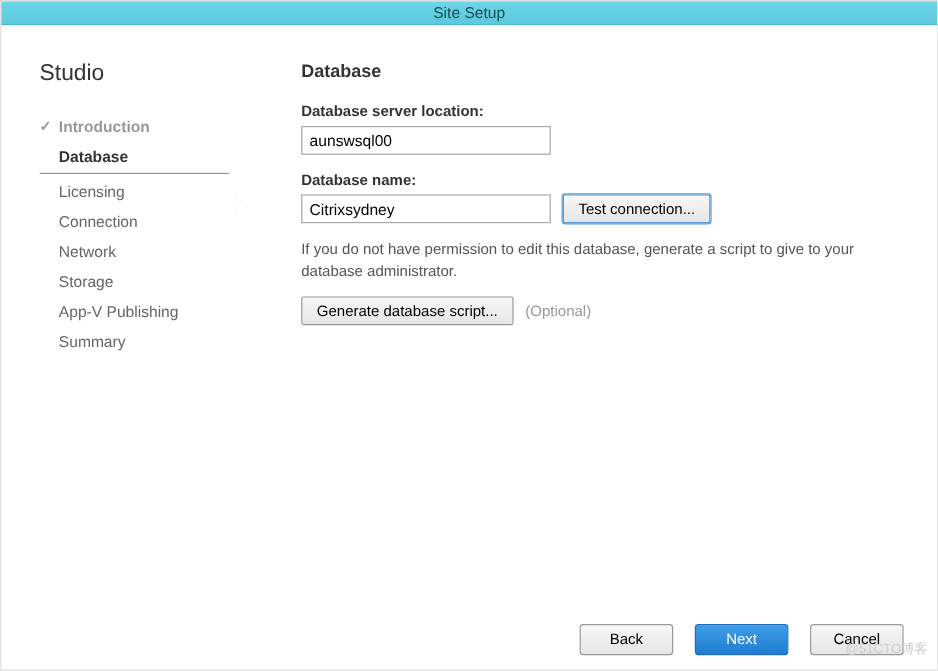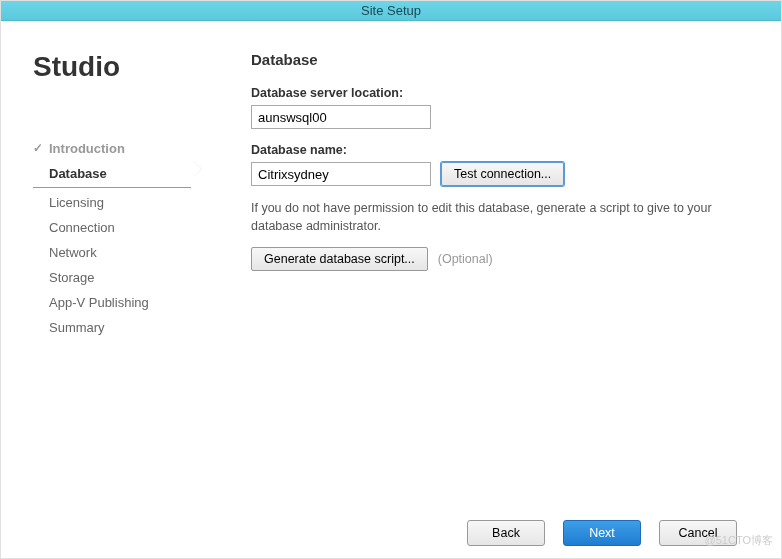--- a/index.html
+++ b/index.html
@@ -29,24 +29,24 @@
     display: flex;
     height: calc(100% - 28px - 50px);
     padding-top: 30px;
   }
   .sidebar {
     width: 200px;
     padding-left: 32px;
     padding-right: 10px;
   }
   .studio-title {
-    font-size: 28px;
-    font-weight: 700;
-    color: #333;
-    margin-bottom: 53px;
+    font-size: 19px;
+    font-weight: 400;
+    color: #333;
+    margin-bottom: 20px;
   }
   .nav-list {
     list-style: none;
     padding: 0;
     margin: 0;
   }
   .nav-list li {
     padding: 5px 0 5px 16px;
     color: #666;
     position: relative;
@@ -120,21 +120,21 @@
   }
   input.text {
     border: 1px solid #a9a9a9;
     padding: 4px 6px;
     font-size: 13px;
     font-family: inherit;
     width: 180px;
     height: 24px;
   }
   input.text.wide {
-    width: 180px;
+    width: 208px;
   }
   .btn {
     border: 1px solid #999;
     background: linear-gradient(to bottom, #f7f7f7, #e6e6e6);
     padding: 3px 12px;
     font-size: 12.5px;
     font-family: Liberation Sans, sans-serif;
     cursor: pointer;
     border-radius: 2px;
     height: 24px;
@@ -150,21 +150,21 @@
   .note {
     color: #555;
     font-size: 12.5px;
     margin-bottom: 12px;
     line-height: 1.4;
   }
   .footer {
     position: absolute;
     bottom: 0;
     left: 0;
-    right: 16px;
+    right: 0;
     height: 50px;
     display: flex;
     justify-content: flex-end;
     align-items: center;
     gap: 18px;
     padding-right: 28px;
   }
   .footer .btn {
     min-width: 78px;
     height: 26px;

